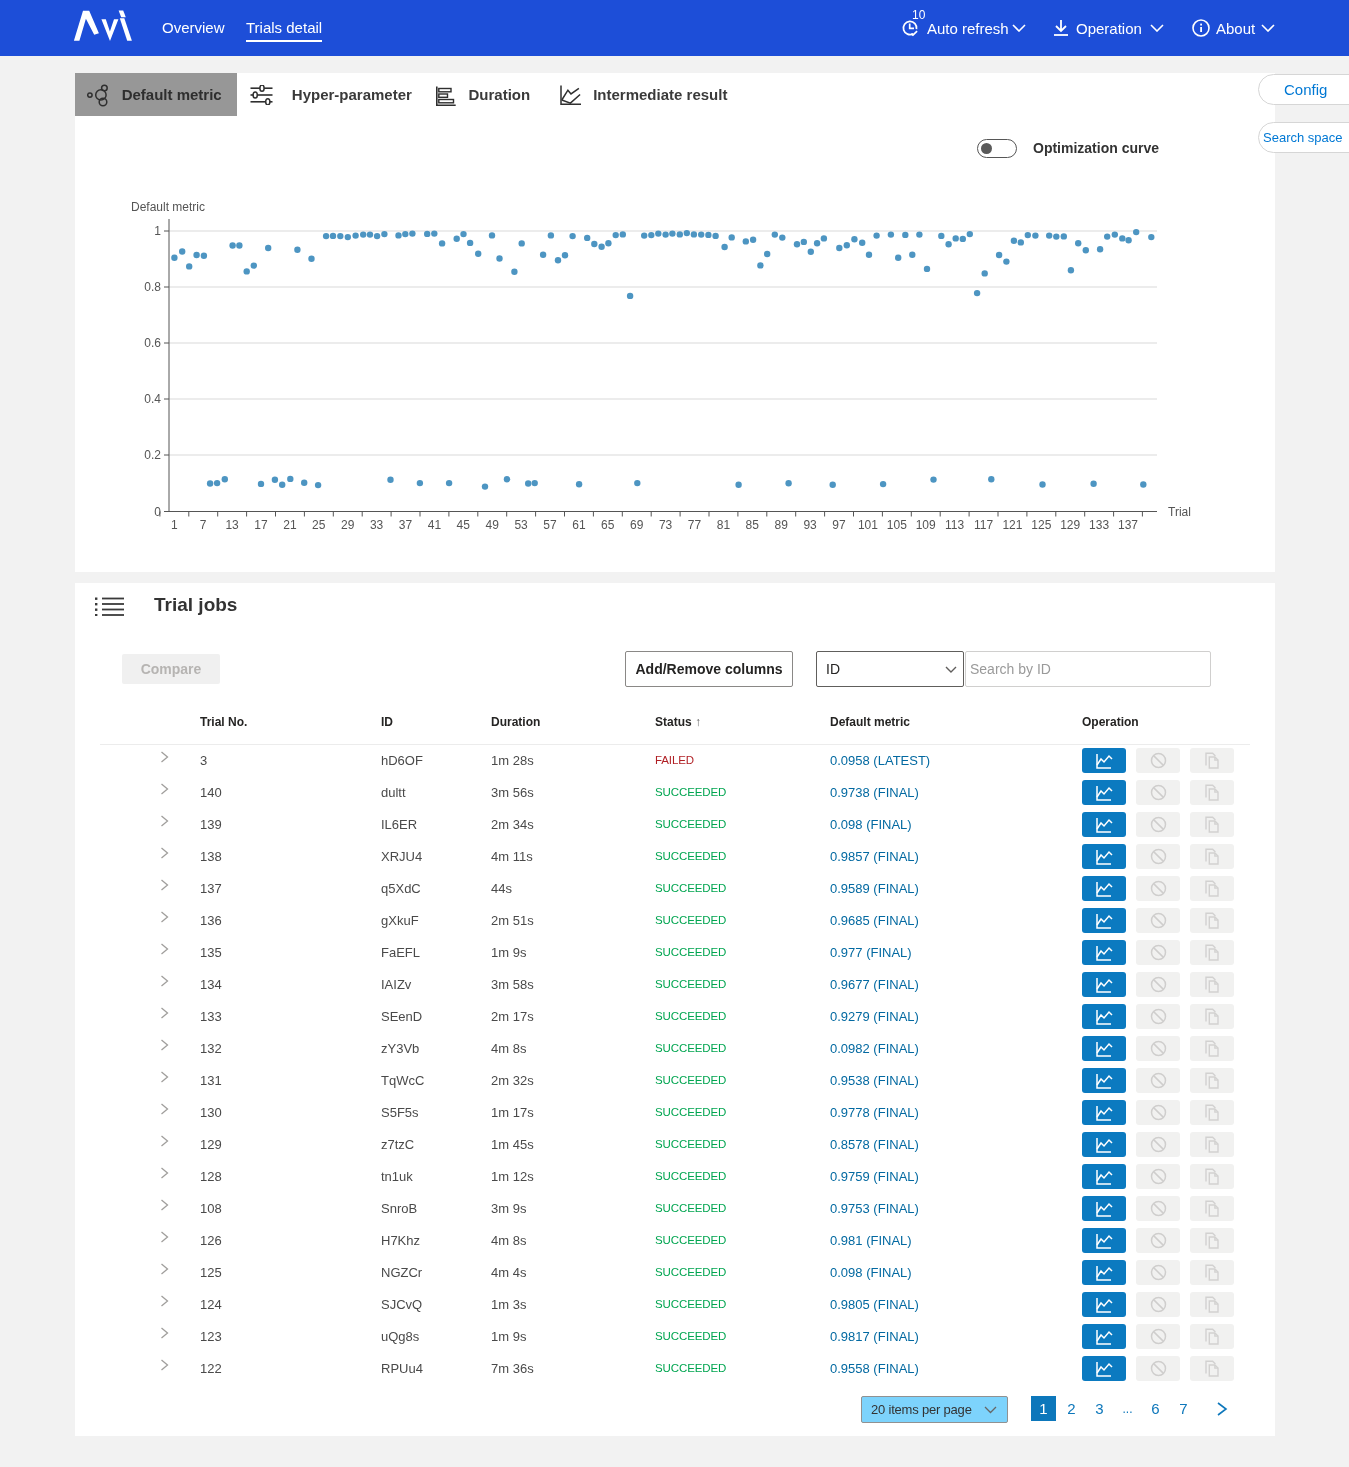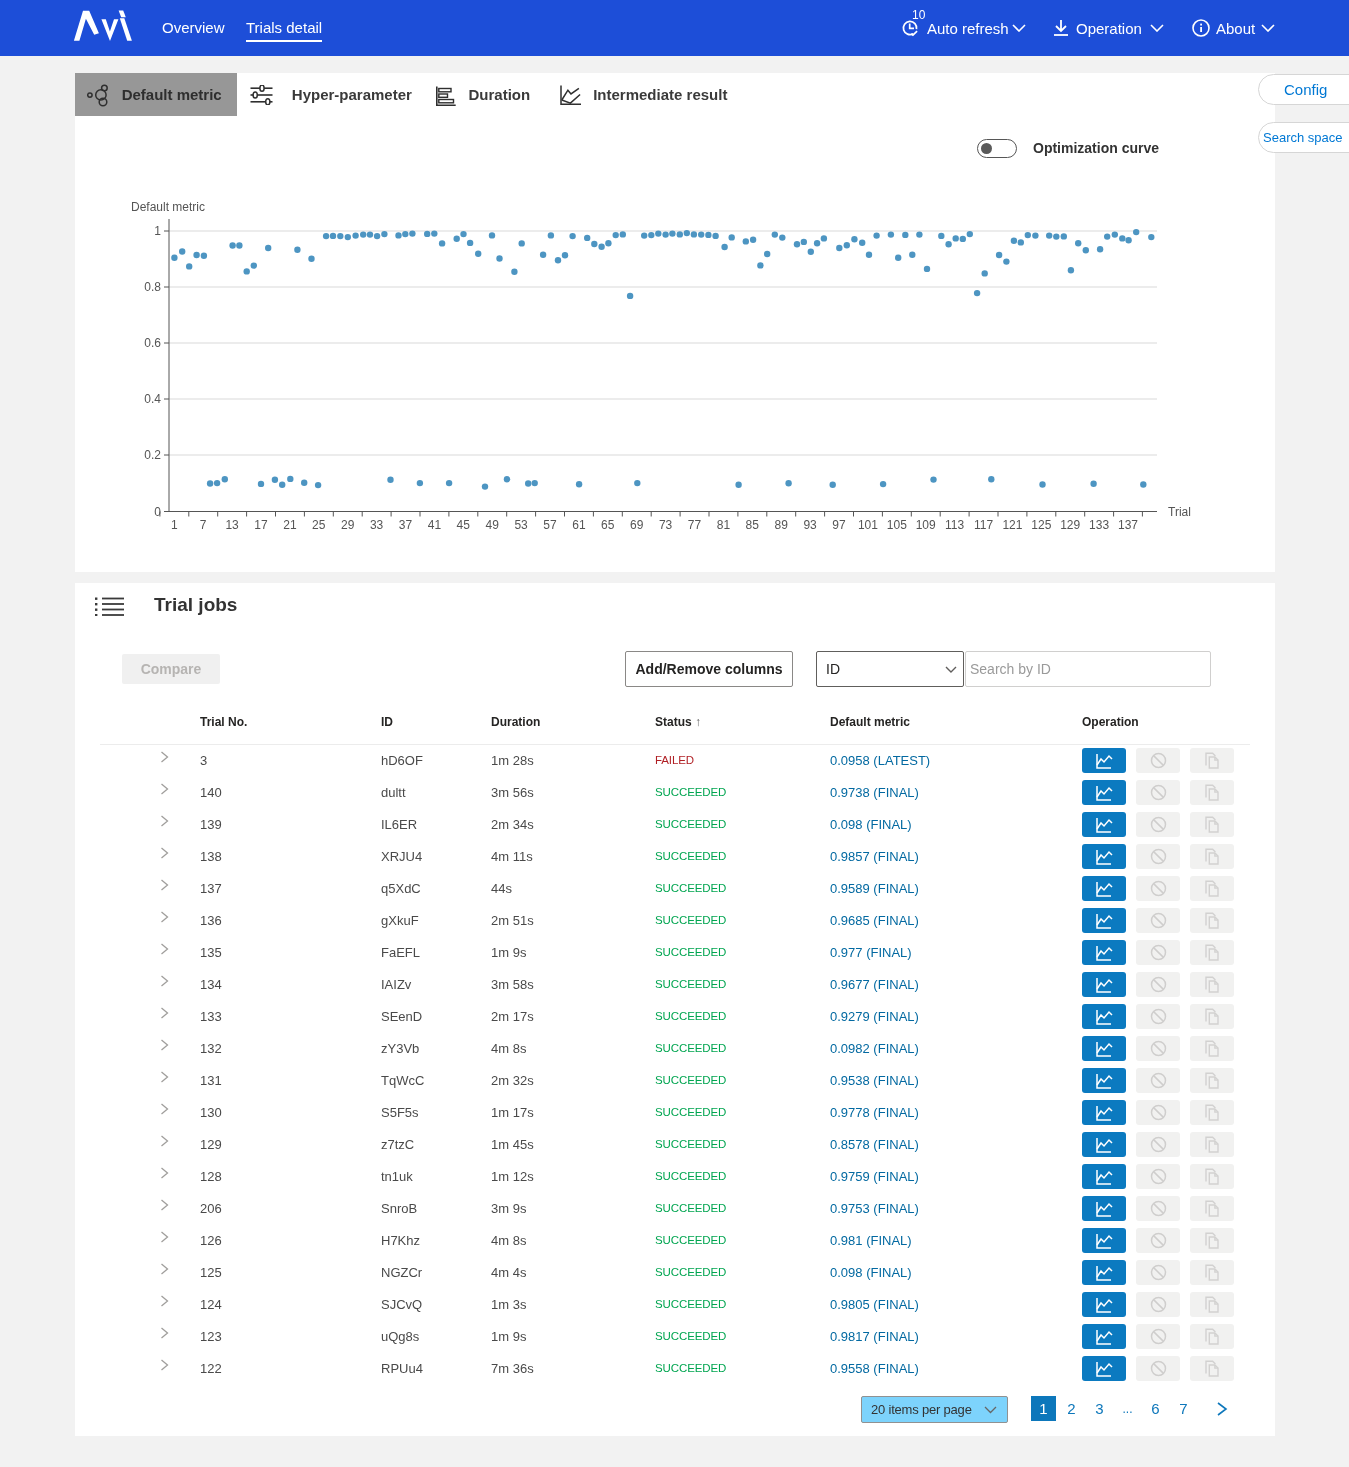--- a/index.html
+++ b/index.html
@@ -960,21 +960,21 @@
                 <path d="M10.9,5 V8.1 H14"></path>
               </g>
             </svg>
           </span>
         </span>
       </div>
       <div class="trow">
         <span class="c-chev"><svg width="9" height="12" viewBox="0 0 9 12">
             <path d="M1.5 1 L7.5 6 L1.5 11" stroke="#a09e9c" stroke-width="1.3" fill="none"></path>
           </svg></span>
-        <span class="c-no">206</span>
+        <span class="c-no">108</span>
         <span class="c-id">SnroB</span>
         <span class="c-dur">3m 9s</span>
         <span class="c-st st-ok">SUCCEEDED</span>
         <span class="c-met">0.9753 (FINAL)</span>
         <span class="ops">
           <span class="opbtn op-blue">
             <svg width="18" height="16" viewBox="0 0 18 16">
               <g stroke="#fff" stroke-width="1.5" fill="none">
                 <path d="M2 1 v14 h14"></path>
                 <path d="M2 12 l4 -6 l3 3 l5 -6 l3 3"></path>

